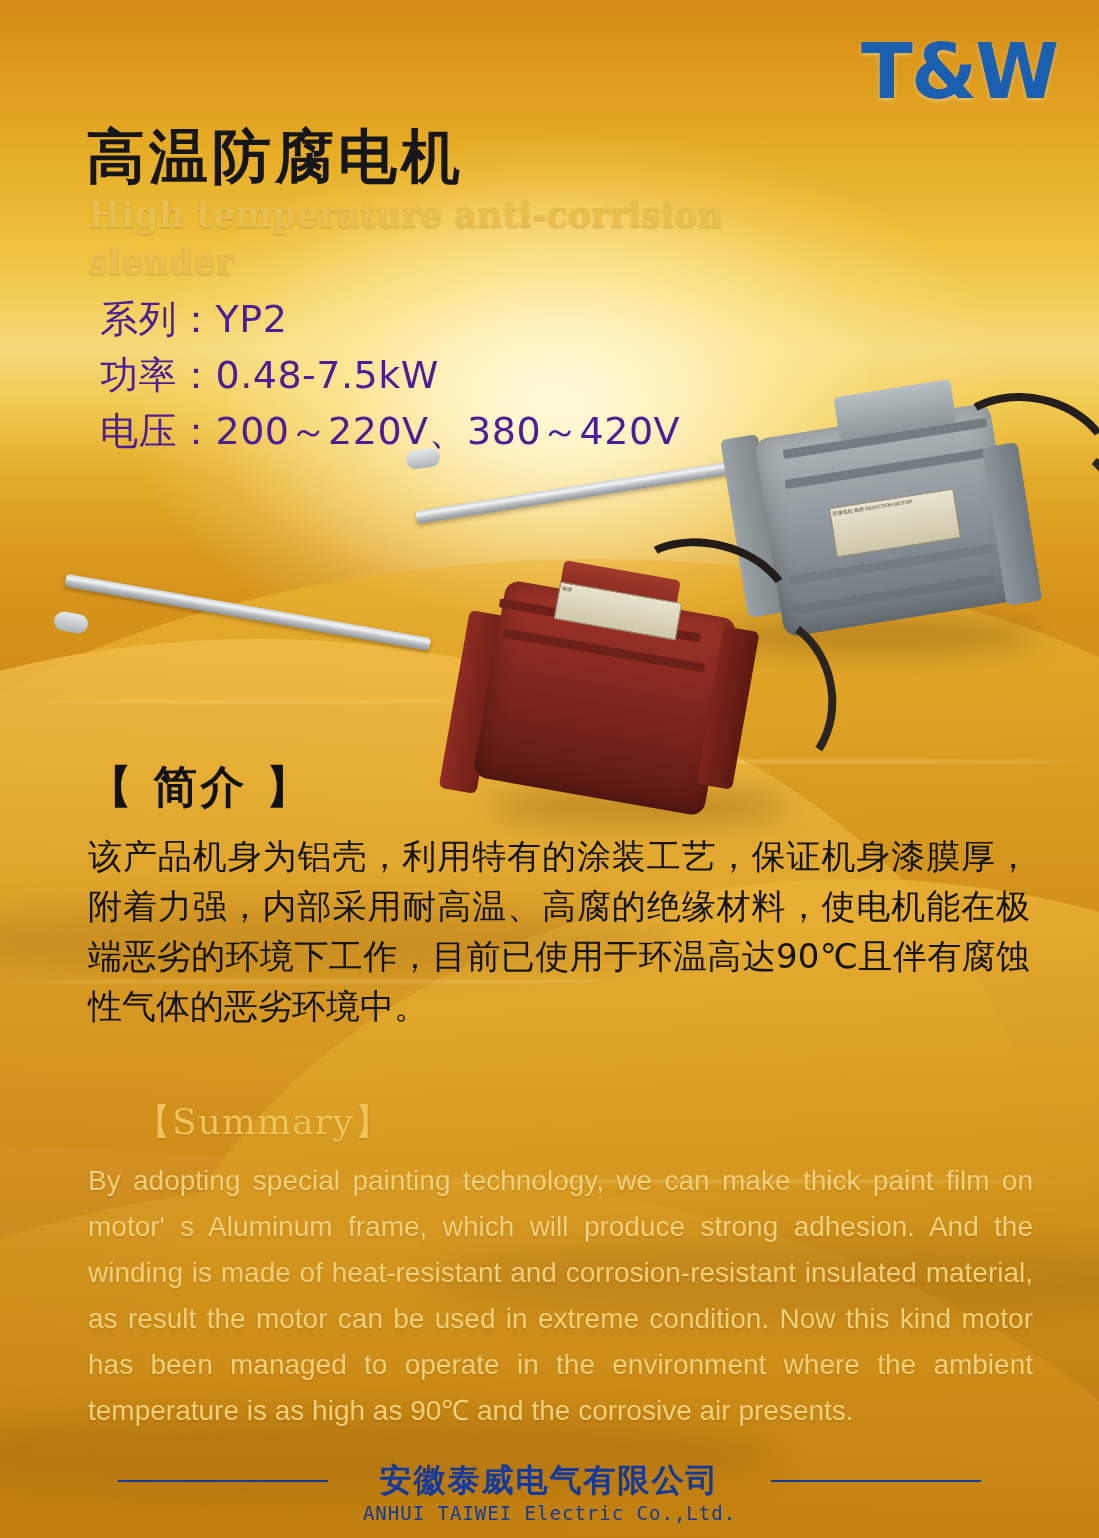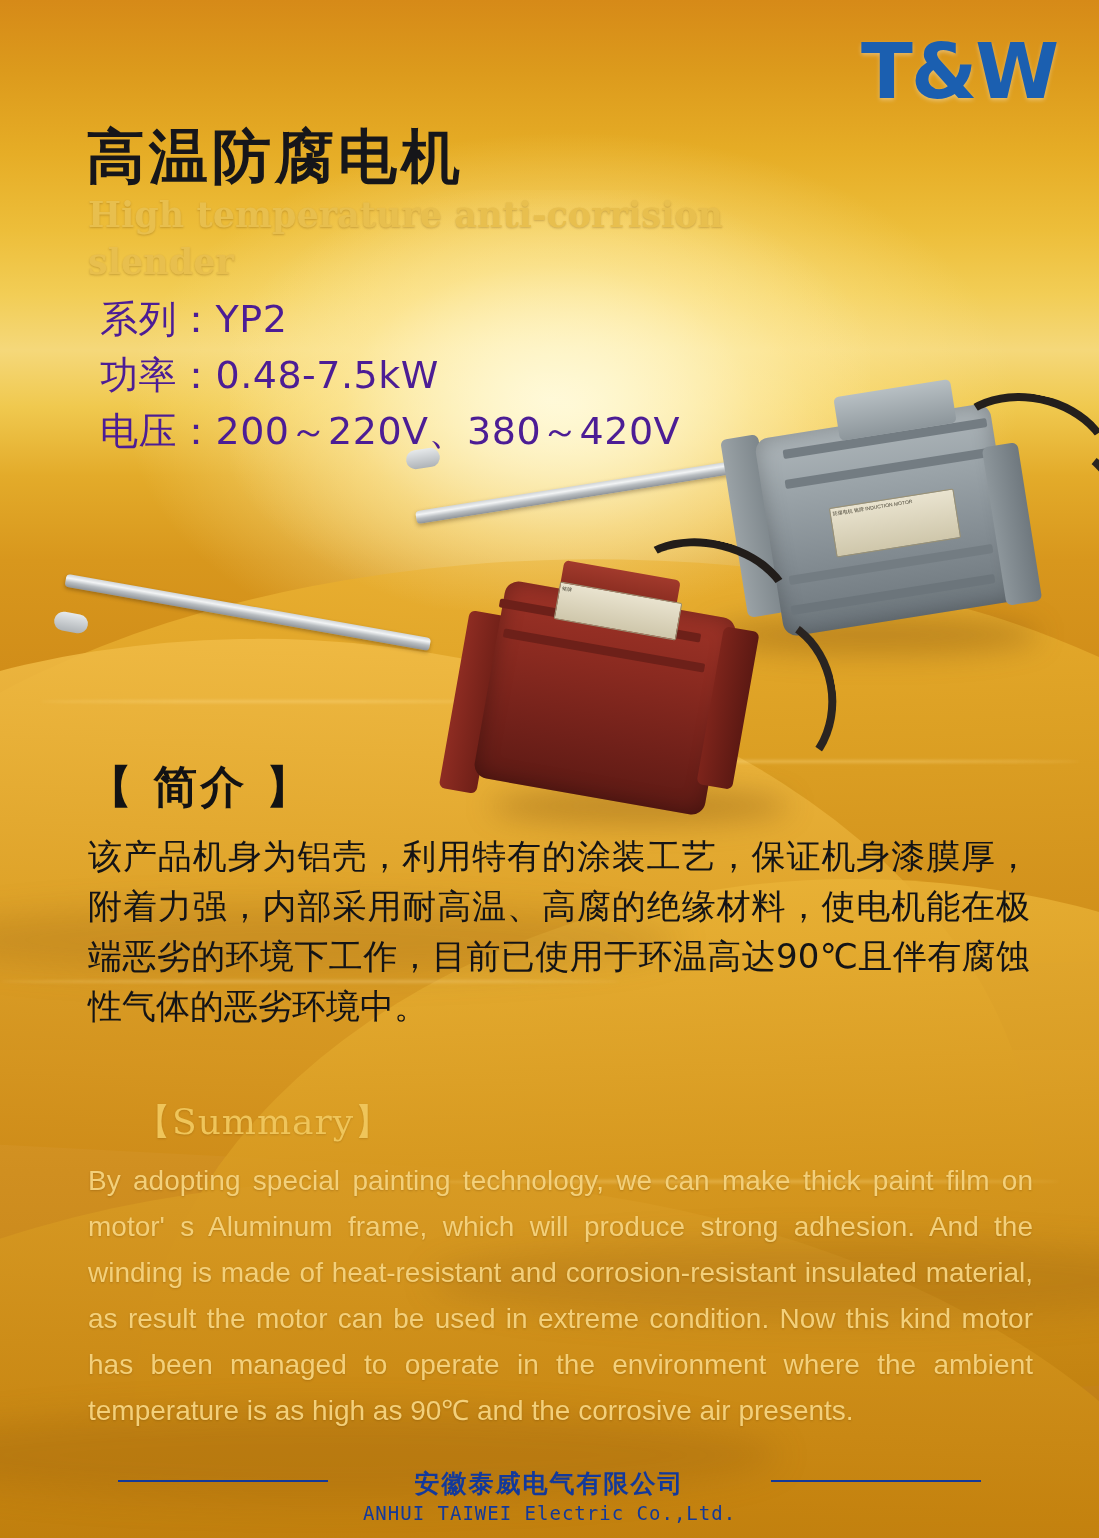--- a/index.html
+++ b/index.html
@@ -271,21 +271,21 @@
 
   
   .footer {
     position: absolute;
     left: 0;
     bottom: 14px;
     width: 1099px;
     text-align: center;
   }
   .footer-cn {
-    font-size: 25px;
+    font-size: 32px;
     font-weight: bold;
     color: #13399a;
     font-family: "DejaVu Sans", sans-serif;
     letter-spacing: 2px;
     line-height: 1.15;
   }
   .footer-en {
     font-size: 19px;
     color: #13399a;
     font-family: "DejaVu Sans Mono", monospace;

